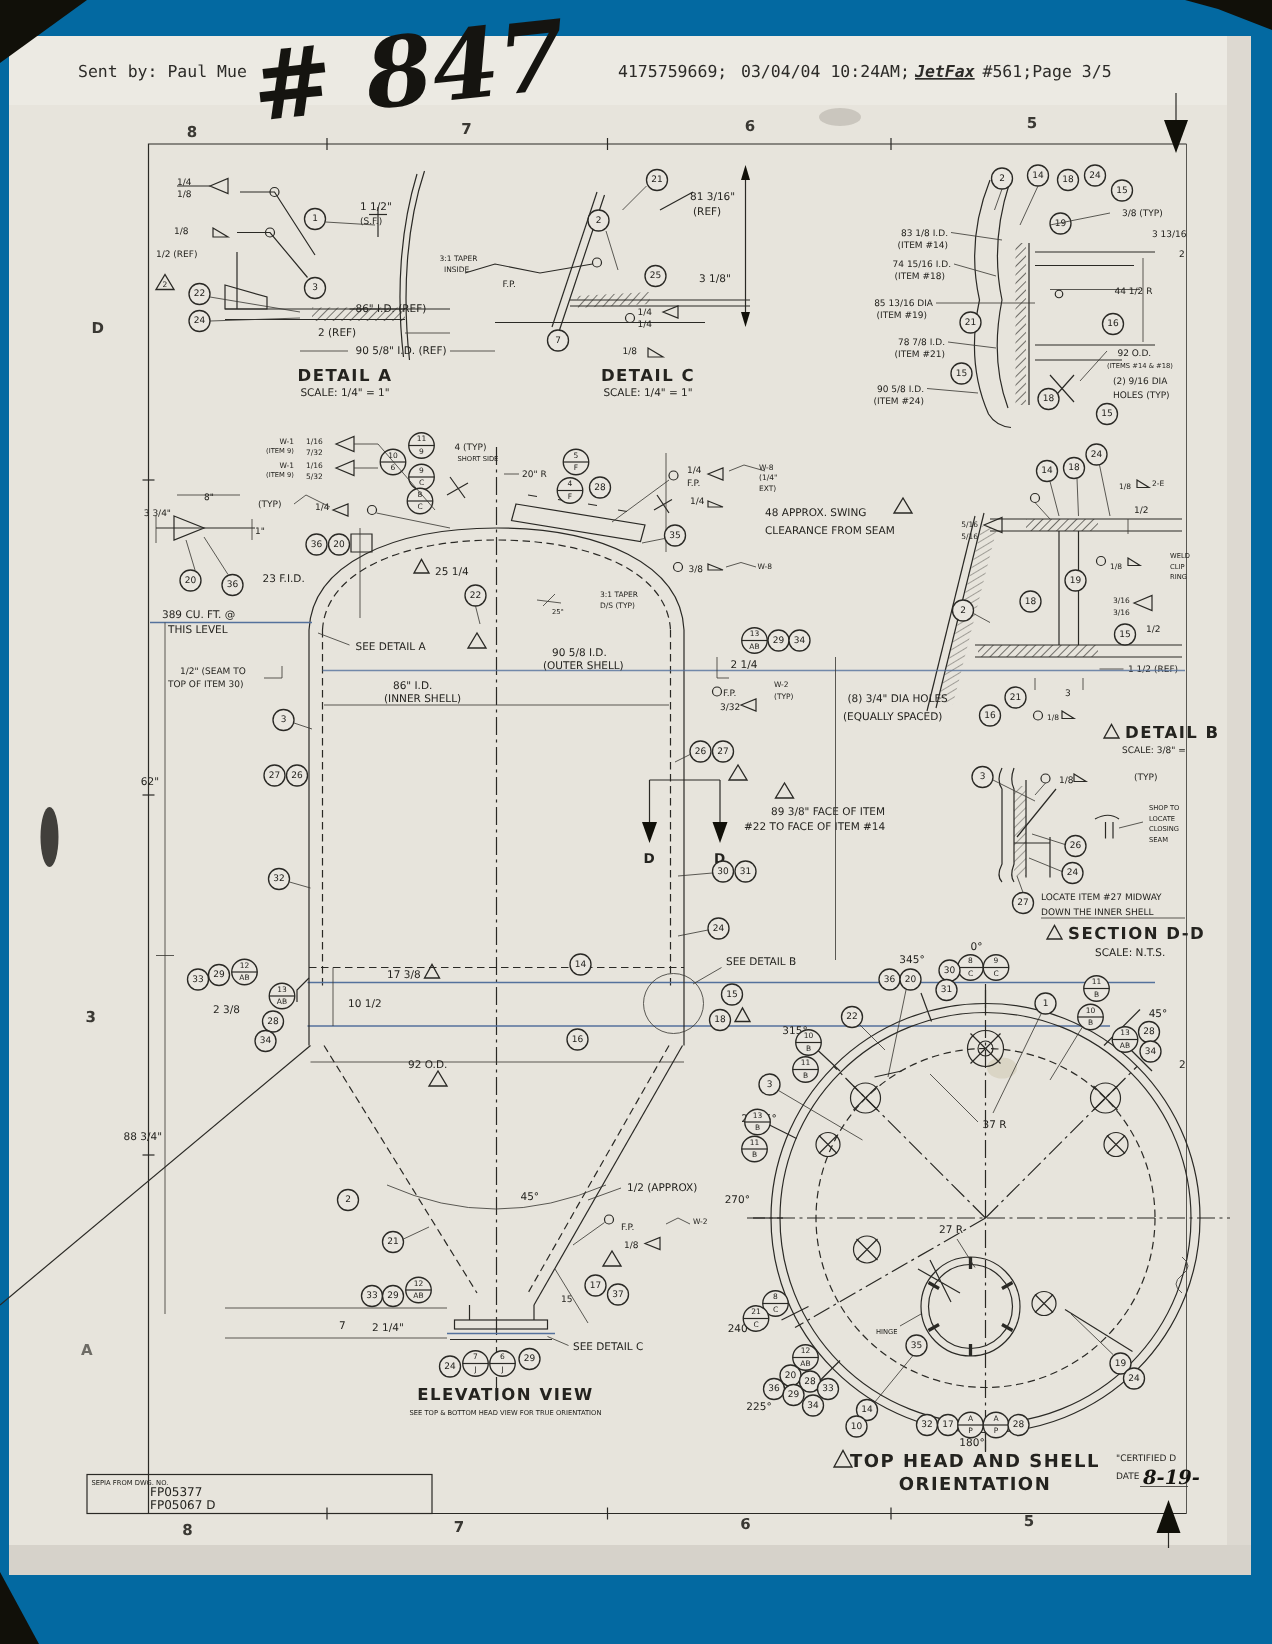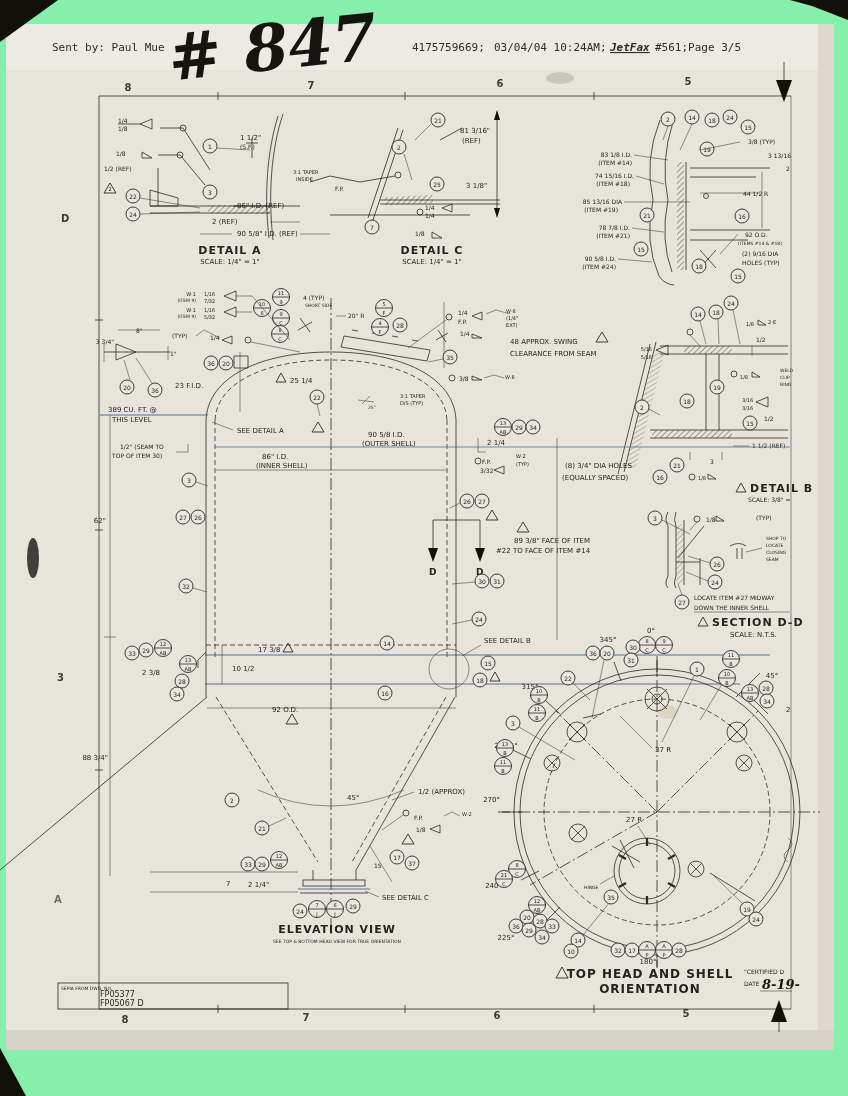--- a/index.html
+++ b/index.html
@@ -1,16 +1,16 @@
 <!DOCTYPE html>
 <html><head>
 <meta charset="utf-8">
 <style>
   html,body{margin:0;padding:0;background:#9d9992;}
-  .page{position:relative;width:848px;height:1096px;background:#86efac;overflow:hidden;
+  .page{position:relative;width:848px;height:1096px;background:#0369a1;overflow:hidden;
         font-family:"DejaVu Sans", sans-serif;}
   svg text{fill:#24231f;font-family:"DejaVu Sans", sans-serif;}
   .t4{font-size:4.5px;} .t5{font-size:5px;} .t6{font-size:6px;} .t7{font-size:7px;}
   .t8{font-size:8px;} .t9{font-size:9px;font-weight:bold;}
   .ttl{font-size:11px;font-weight:bold;letter-spacing:1px;}
   .ttl2{font-size:12px;font-weight:bold;letter-spacing:1px;}
   .zone{font-size:10px;font-weight:bold;fill:#3a3833;}
   .fax{font-family:"DejaVu Sans Mono", monospace;font-size:11px;fill:#2c2b28;}
   .hand{font-family:"DejaVu Serif", serif;font-style:italic;font-weight:bold;fill:#151410;}
   .mid{text-anchor:middle;} .end{text-anchor:end;}

